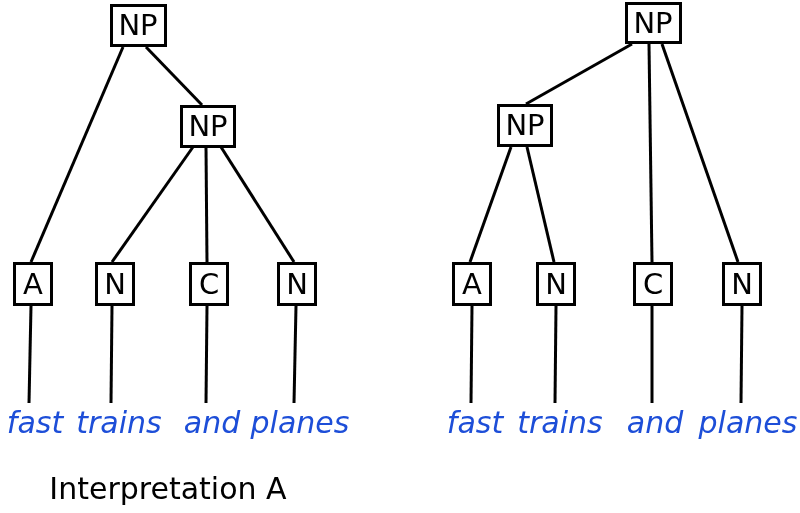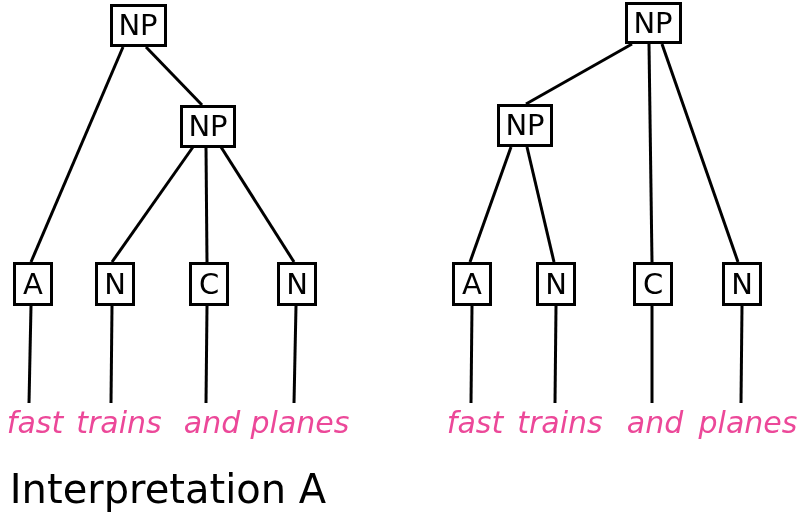--- a/index.html
+++ b/index.html
@@ -32,27 +32,27 @@
     justify-content: center;
     font-size: 29px;
     line-height: 1;
     color: #000000;
   }
   .leaf-word {
     position: absolute;
     font-style: italic;
     font-size: 30px;
     line-height: 1;
-    color: #ec4899;
+    color: #1d4ed8;
     white-space: nowrap;
     transform: translate(-50%, -50%);
   }
   .tree-caption {
     position: absolute;
-    font-size: 40px;
+    font-size: 30px;
     line-height: 1;
     color: #000000;
     white-space: nowrap;
     transform: translate(-50%, -50%);
   }
 </style>
 </head>
 <body>
 
 <div id="canvas">

